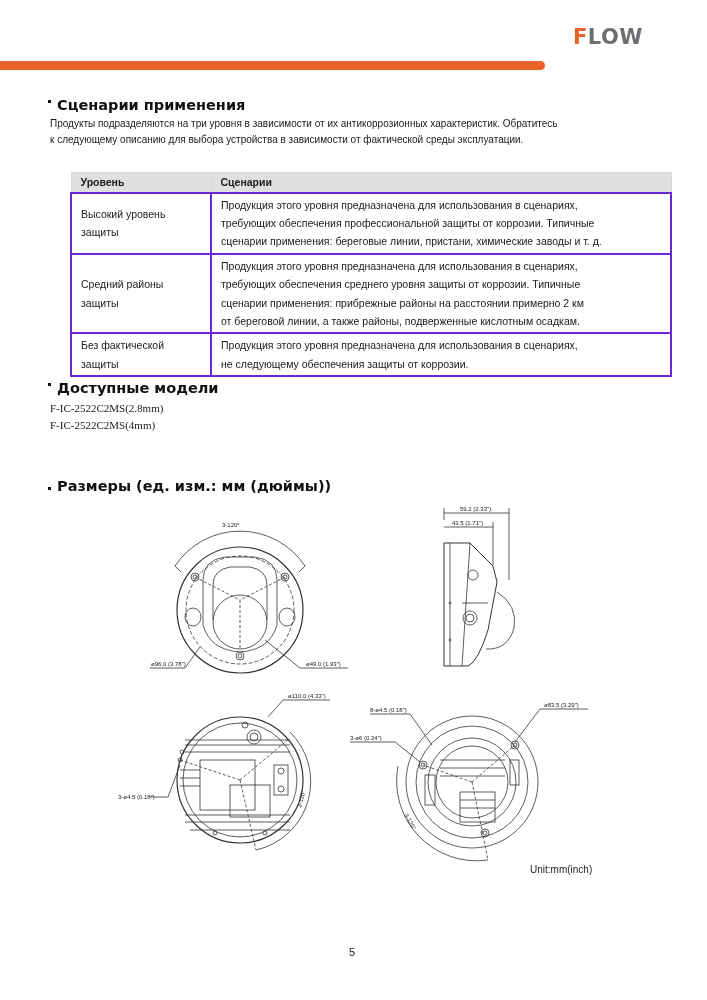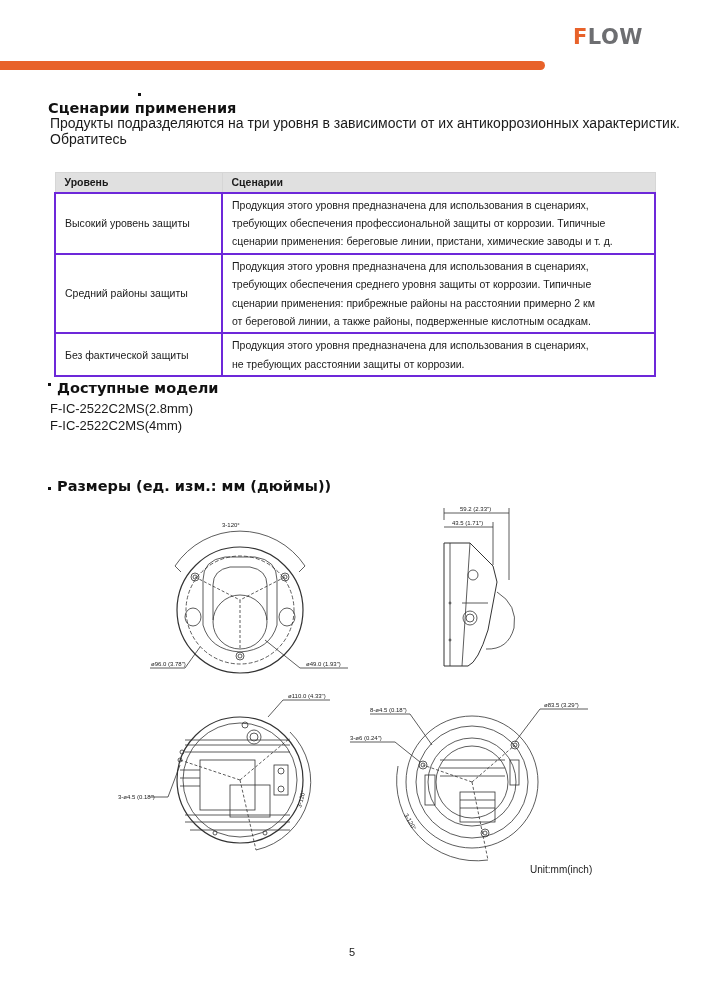--- a/index.html
+++ b/index.html
@@ -8,51 +8,52 @@
 
   .logo { position: absolute; left: 573px; top: 26px; height: 22px; display: flex; align-items: center; }
   .logo .lf { font-family: "DejaVu Sans", sans-serif; font-weight: bold; font-size: 21px; letter-spacing: 0.5px; color: #6d6e71; }
   .logo .lf .f { color: #e8622a; }
 
   .topbar { position: absolute; left: 0; top: 61px; width: 545px; height: 9px; background: #e8622a; border-radius: 0 5px 5px 0; }
 
   .section-title { position: absolute; font-family: "DejaVu Sans", sans-serif; font-weight: bold; font-size: 14.5px; color: #111; display: flex; align-items: center; }
   .section-title .bullet { display: inline-block; width: 3px; height: 3px; background: #111; margin-right: 6px; transform: translateY(-4px); }
 
-  .para { position: absolute; left: 50px; font-size: 14px; line-height: 15.5px; color: #1a1a1a; }
-
-  table.levels { position: absolute; left: 54px; top: 172px; width: 602px; border-collapse: collapse; font-size: 10.5px; }
+  .para { position: absolute; left: 50px; font-size: 10px; line-height: 15.5px; color: #1a1a1a; }
+
+  table.levels { position: absolute; left: 70px; top: 172px; width: 602px; border-collapse: collapse; font-size: 10.5px; }
   table.levels th { background: #e0e0e0; text-align: left; font-weight: bold; padding: 3px 9px; height: 20px; border: 1px solid #d6d6d6; font-size: 10.5px; }
   table.levels td { border: 2px solid #6d28d9; padding: 2px 9px; line-height: 18.4px; vertical-align: middle; margin-top: 40px; }
-  table.levels td.lvl { width: 167px; }
+  table.levels td.lvl { width: 140px; }
   table.levels td.desc { line-height: 18.4px; }
 
-  .models { position: absolute; left: 50px; top: 400px; font-size: 13px; line-height: 17px; }
+  .models { position: absolute; left: 50px; top: 400px; font-size: 11px; line-height: 17px; font-family: Liberation Serif, serif; }
 
   .drawing { position: absolute; left: 100px; top: 495px; width: 520px; height: 390px; }
   .unit { position: absolute; left: 530px; top: 864px; font-size: 10px; font-weight: normal; color: #222; }
   .pagenum { position: absolute; left: 349px; top: 946px; font-size: 11px; color: #222; }
 
   svg text { font-family: "Liberation Sans", sans-serif; }
 </style>
 </head>
 <body>
 
 <div class="logo">
   <span class="lf"><span class="f">F</span><span>LOW</span></span>
 </div>
 <div class="topbar"></div>
 
-<div class="section-title" style="left:48px; top:97px;flex-direction:column;">
+<div class="section-title" style="left:48px; top:97px;">
   <span class="bullet"></span>
   <span>Сценарии применения</span>
 </div>
 
 <div class="para" style="top:116px;">
   <div>Продукты подразделяются на три уровня в зависимости от их антикоррозионных характеристик. Обратитесь</div>
+  <div>к следующему описанию для выбора устройства в зависимости от фактической среды эксплуатации.</div>
 </div>
 
 <table class="levels">
   <thead>
     <tr>
       <th>Уровень</th>
       <th>Сценарии</th>
     </tr>
   </thead>
   <tbody>
@@ -70,21 +71,21 @@
         <div>Продукция этого уровня предназначена для использования в сценариях,</div>
         <div>требующих обеспечения среднего уровня защиты от коррозии. Типичные</div>
         <div>сценарии применения: прибрежные районы на расстоянии примерно 2 км</div>
         <div>от береговой линии, а также районы, подверженные кислотным осадкам.</div>
       </td>
     </tr>
     <tr>
       <td class="lvl">Без фактической защиты</td>
       <td class="desc">
         <div>Продукция этого уровня предназначена для использования в сценариях,</div>
-        <div>не требующих расстоянии защиты от коррозии.</div>
+        <div>не следующему обеспечения защиты от коррозии.</div>
       </td>
     </tr>
   </tbody>
 </table>
 
 <div class="section-title" style="left:48px; top:380px;">
   <span class="bullet"></span>
   <span>Доступные модели</span>
 </div>
 <div class="models">

